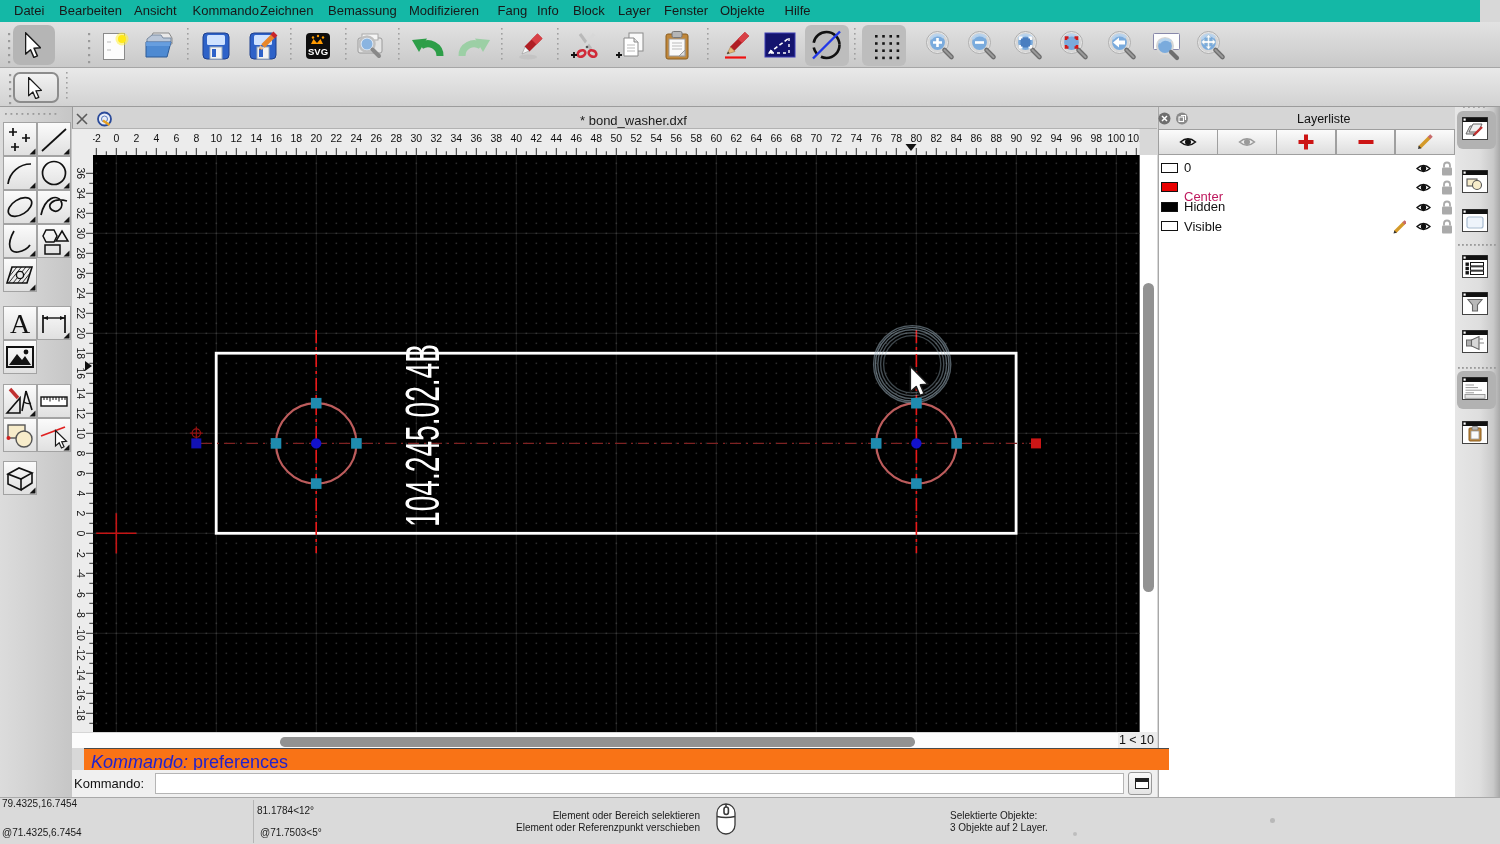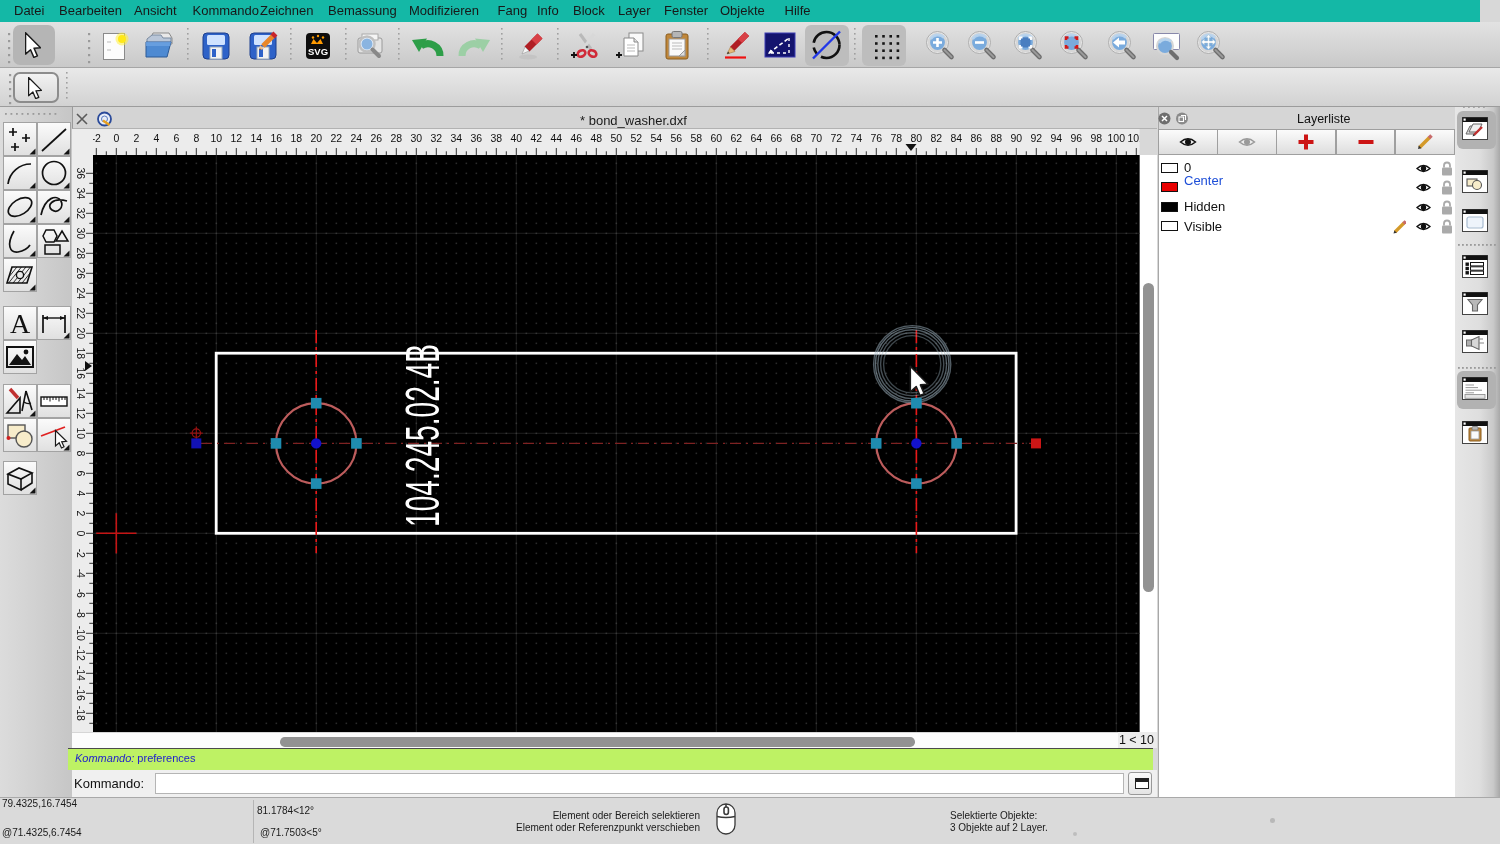--- a/index.html
+++ b/index.html
@@ -12,21 +12,21 @@
 #mdititle{left:72px;top:107px;width:1085px;height:22px;background:#d4d4d4;border-bottom:1px solid #b2b2b2;border-left:1px solid #9a9a9a}
 #vscroll{left:1139.6px;top:155px;width:17.4px;height:577px;background:#fff}
 #vthumb{position:absolute;left:3.5px;top:128px;width:11px;height:309px;background:#929292;border-radius:5.5px}
 #hscroll{left:72px;top:732px;width:1046px;height:15.5px;background:#fcfcfc;border-top:1px solid #d6d6d6}
 #hthumb{position:absolute;left:208px;top:4px;width:635px;height:9.5px;background:#929292;border-radius:4.75px}
 #pageind{left:1118px;top:732px;width:39px;height:15.5px;background:#ececec;font-size:12.5px;color:#111;text-align:right;padding:1px 3px 0 0}
 #layerpanel{left:1157.5px;top:107px;width:297.5px;height:691px;background:#fff;border-left:1px solid #a8a8a8}
 #lphead{position:absolute;left:0;top:0;width:296.5px;height:22px;background:#d6d6d6}
 .lpbtn{position:absolute;height:26px;background:linear-gradient(#fbfbfb,#dedede);border:1px solid #9f9f9f}
 #dockstrip{left:1455px;top:107px;width:45px;height:691px;background:linear-gradient(90deg,#e6e6e6 0%,#dedede 55%,#c9c9c9 85%,#a8a8a8 100%)}
-#cmdhist{left:68px;top:747.5px;width:1085px;height:22.5px;background:#bef264;border-top:1.5px solid #4a4a4a;font-size:11px}
+#cmdhist{left:84px;top:747.5px;width:1085px;height:22.5px;background:#f97316;border-top:1.5px solid #4a4a4a;font-size:18px}
 #cmdrow{left:72px;top:770px;width:1085px;height:27px;background:#f0f0f0;font-size:13px;color:#111}
 #cmdinput{position:absolute;left:83px;top:3px;width:969px;height:21px;background:#fff;border:1px solid #b5b5b5}
 #cmdbtn{position:absolute;left:1056px;top:2px;width:24px;height:23px;background:linear-gradient(#fafafa,#e4e4e4);border:1px solid #999;border-radius:3px}
 #statusbar{left:0;top:797px;width:1500px;height:47px;background:#dadada;border-top:1px solid #a9a9a9;font-size:10px;color:#1a1a1a}
 .sep1{position:absolute;width:1px;background:#b5b5b5}
 </style></head><body>
 <div id="menubar" class="abs">
 <span style="left:14px">Datei</span>
 <span style="left:59px">Bearbeiten</span>
 <span style="left:134px">Ansicht</span>
@@ -824,21 +824,21 @@
 <div class="abs" style="left:1184px;top:160.3px;font-size:13px;color:#111">0</div>
 <svg class="abs" style="left:1415.5px;top:162.8px" width="15" height="11" viewBox="0 0 15 11">
     <path d="M1,5.5 Q7.5,-0.5 14,5.5 Q7.5,11.5 1,5.5 Z" fill="none" stroke="#111" stroke-width="1.4"></path>
     <circle cx="7.5" cy="5.5" r="2.7" fill="#111"></circle>
   </svg>
 <svg class="abs" style="left:1439.5px;top:160.8px" width="14" height="15" viewBox="0 0 14 15">
     <rect x="2" y="6.5" width="10" height="8" rx="1" fill="#aaa"></rect>
     <path d="M4,6.5 V4.5 a3,3 0 0 1 6,0 V6.5" fill="none" stroke="#aaa" stroke-width="1.8"></path>
   </svg>
 <div class="abs" style="left:1160.5px;top:182.20000000000002px;width:17.5px;height:10px;background:#e80000;border:1.2px solid #111"></div>
-<div class="abs" style="left:1184px;top:173px;font-size:13px;color:#1d4ed8">Center</div>
+<div class="abs" style="left:1184px;top:189px;font-size:13px;color:#be185d">Center</div>
 <svg class="abs" style="left:1415.5px;top:182.20000000000002px" width="15" height="11" viewBox="0 0 15 11">
     <path d="M1,5.5 Q7.5,-0.5 14,5.5 Q7.5,11.5 1,5.5 Z" fill="none" stroke="#111" stroke-width="1.4"></path>
     <circle cx="7.5" cy="5.5" r="2.7" fill="#111"></circle>
   </svg>
 <svg class="abs" style="left:1439.5px;top:180.20000000000002px" width="14" height="15" viewBox="0 0 14 15">
     <rect x="2" y="6.5" width="10" height="8" rx="1" fill="#aaa"></rect>
     <path d="M4,6.5 V4.5 a3,3 0 0 1 6,0 V6.5" fill="none" stroke="#aaa" stroke-width="1.8"></path>
   </svg>
 <div class="abs" style="left:1160.5px;top:201.60000000000002px;width:17.5px;height:10px;background:#000;border:1.2px solid #111"></div>
 <div class="abs" style="left:1184px;top:199.10000000000002px;font-size:13px;color:#111">Hidden</div>

